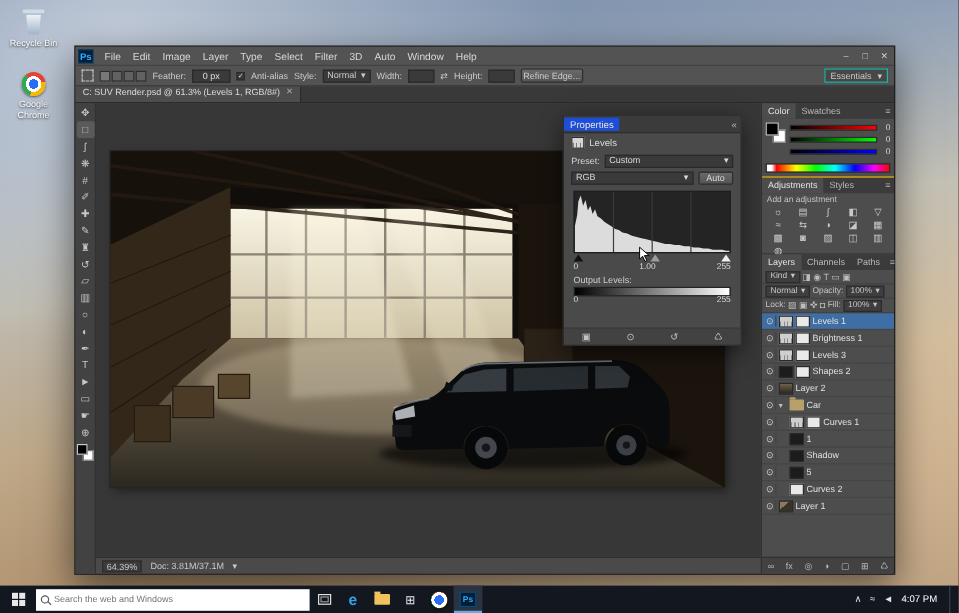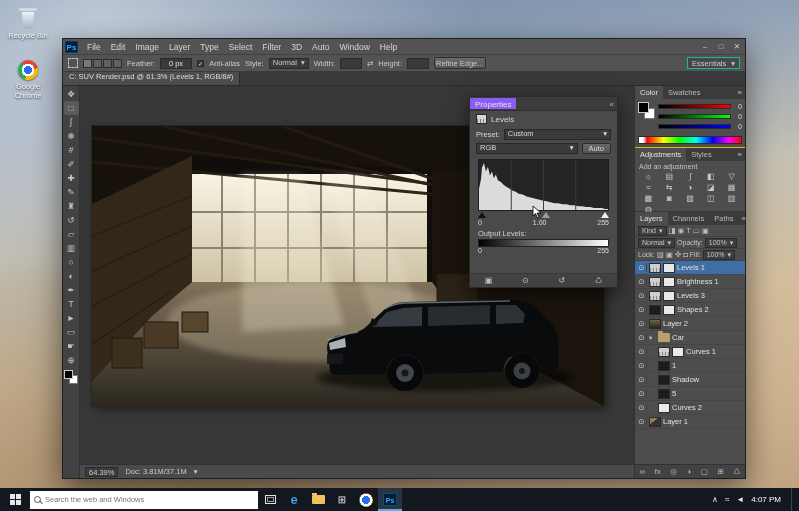--- a/index.html
+++ b/index.html
@@ -39,21 +39,21 @@
   .mode-btn { width:9px; height:9px; border:1px solid #2d2d2d; background:#616161; }
   .mode-btn.active { background:#787878; }
   .opt-field { background:#3a3a3a; border:1px solid #2a2a2a; padding:0 8px; height:11px; line-height:10px; color:#e0e0e0; min-width:22px; }
   .opt-check { width:7px; height:7px; border:1px solid #2a2a2a; background:#3a3a3a; display:inline-flex; align-items:center; justify-content:center; font-size:6px; color:#ddd; }
   .opt-drop { background:#3a3a3a; border:1px solid #2a2a2a; padding:0 3px; height:11px; line-height:10px; display:flex; align-items:center; gap:4px; }
   .opt-btn { background:linear-gradient(#6a6a6a,#555); border:1px solid #2e2e2e; border-radius:2px; padding:0 1px; height:12px; line-height:11px; }
   .opt-spacer { flex:1; }
   .workspace-drop { background:#474747; border:1px solid #14b8a6; padding:0 4px; height:12px; line-height:11px; display:flex; gap:5px; align-items:center; }
 
   .doc-tab-row { position:absolute; left:0; right:0; top:33px; height:14px; background:#393939; border-bottom:1px solid #2b2b2b; display:flex; }
-  .doc-tab { display:flex; align-items:flex-start; gap:5px; padding:0 6px; background:#4d4d4d; border-right:1px solid #2b2b2b; font-size:7.5px; color:#dcdcdc;flex-direction:column; }
+  .doc-tab { display:flex; align-items:flex-start; gap:5px; padding:0 6px; background:#4d4d4d; border-right:1px solid #2b2b2b; font-size:7.5px; color:#dcdcdc; }
   .doc-tab .close { color:#aaa; font-size:7px; }
 
   .main { position:absolute; left:0; right:0; top:47px; bottom:0; display:flex; }
 
   
   .toolbar { width:17px; background:#424242; border-right:1px solid #323232; display:flex; flex-direction:column; align-items:center; padding-top:1px; }
   .tool { width:15px; height:14px; text-align:center; line-height:14px; font-size:8.5px; color:#c6c6c6; }
   .tool.active { background:#5a5a5a; border-radius:2px; }
   .fgbg { position:relative; width:14px; height:14px; margin-top:3px; }
   .fg-swatch { position:absolute; left:0; top:0; width:9px; height:9px; background:#000; border:1px solid #c9c9c9; z-index:2; }
@@ -108,21 +108,21 @@
   .folder { width:12px; height:9px; background:#b8a06a; border-radius:1px; position:relative; flex:none; }
   .folder:before { content:""; position:absolute; top:-2px; left:0; width:5px; height:2px; background:#b8a06a; border-radius:1px 1px 0 0; }
   .layer-name { font-size:7.5px; color:#e0e0e0; white-space:nowrap; overflow:hidden; }
   .caret { font-size:6.5px; color:#c0c0c0; width:7px; flex:none; }
   .indent1 { margin-left:9px; }
   .layers-bottom { height:14px; background:#424242; border-top:1px solid #313131; display:flex; align-items:center; justify-content:space-around; font-size:7.5px; color:#bdbdbd; }
 
   
   .props-panel { position:absolute; left:406px; top:57px; width:149px; height:192px; background:#4a4a4a; border:1px solid #2b2b2b; box-shadow:0 6px 18px rgba(0,0,0,.55); z-index:6; }
   .props-header { height:14px; background:#3b3b3b; display:flex; align-items:center; border-bottom:1px solid #2e2e2e; }
-  .props-header .panel-tab.active { background:#8b5cf6; }
+  .props-header .panel-tab.active { background:#1d4ed8; }
   .props-title-row { height:16px; display:flex; align-items:center; gap:4px; padding:0 6px; }
   .props-adj-icon { width:11px; height:10px; background:#d6d6d6; border:1px solid #2a2a2a; background-image:repeating-linear-gradient(90deg,#777 0 1px,transparent 1px 3px); background-size:100% 55%; background-position:0 100%; background-repeat:no-repeat; }
   .props-row { height:14px; display:flex; align-items:center; gap:4px; padding:0 6px; font-size:7.5px; }
   .props-drop { flex:1; background:#3a3a3a; border:1px solid #292929; height:11px; line-height:10px; padding:0 3px; display:flex; align-items:center; }
   .props-drop .cv { flex:1; }
   .auto-btn { background:linear-gradient(#696969,#545454); border:1px solid #2c2c2c; border-radius:2px; padding:0 6px; height:11px; line-height:10px; }
   .hist-wrap { margin:4px 8px 0; height:52px; background:#242424; border:1px solid #1e1e1e; }
   .hist-wrap svg { display:block; width:100%; height:100%; }
   .slider-strip { position:relative; height:8px; margin:0 8px; }
   .tri { position:absolute; top:1px; width:0; height:0; border-left:4px solid transparent; border-right:4px solid transparent; }

